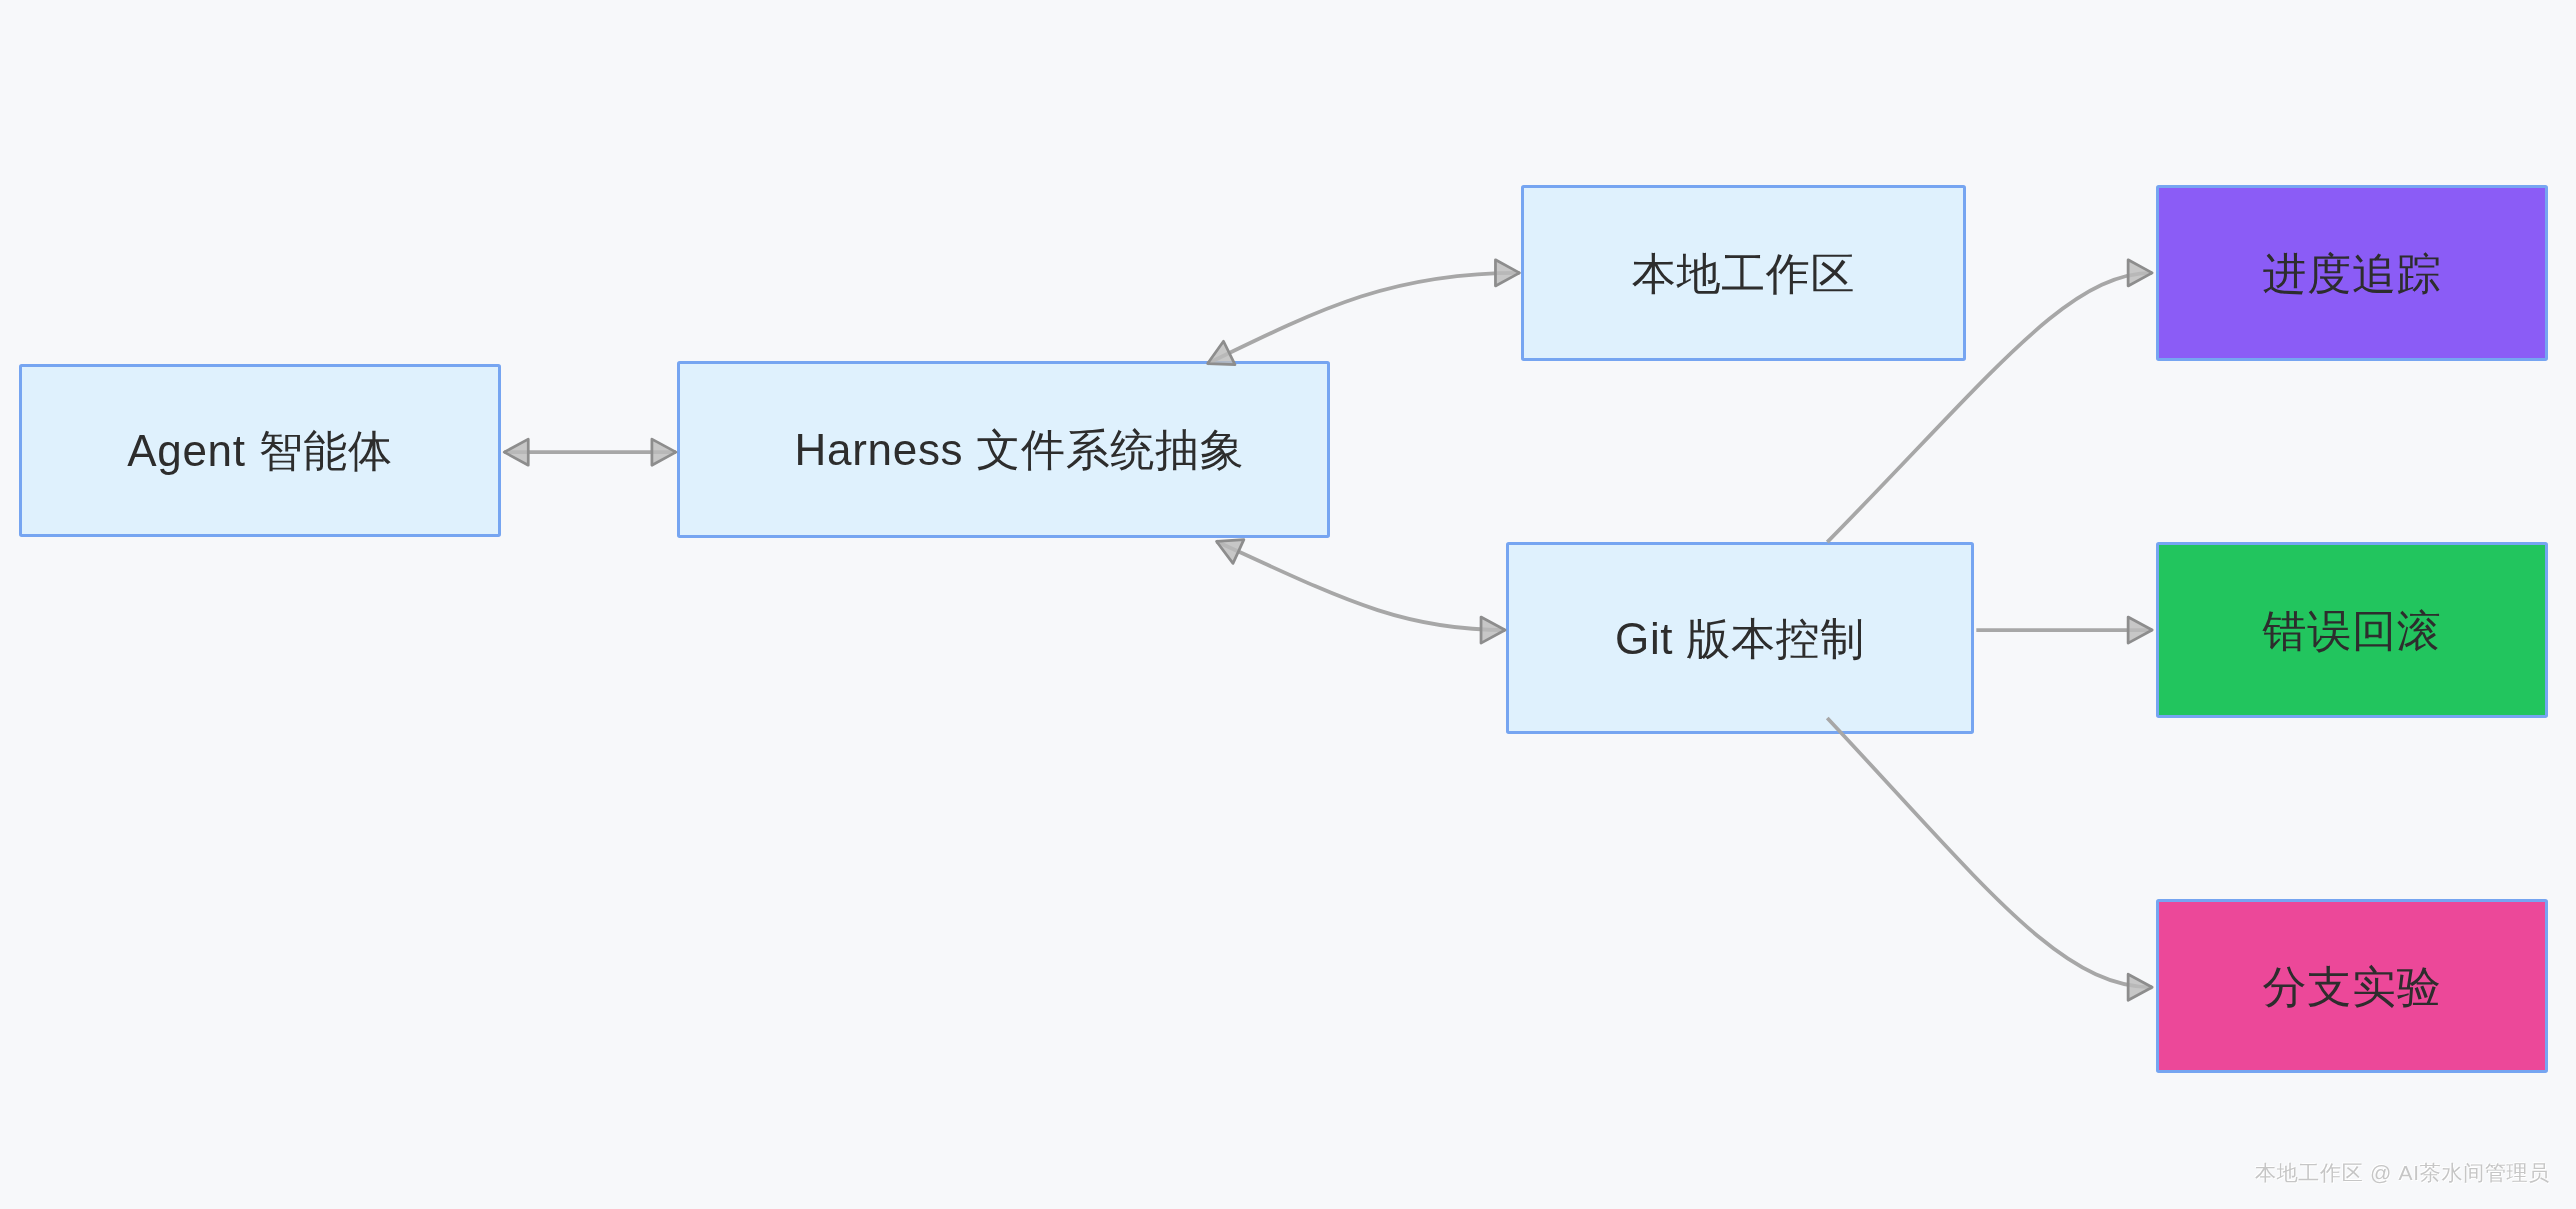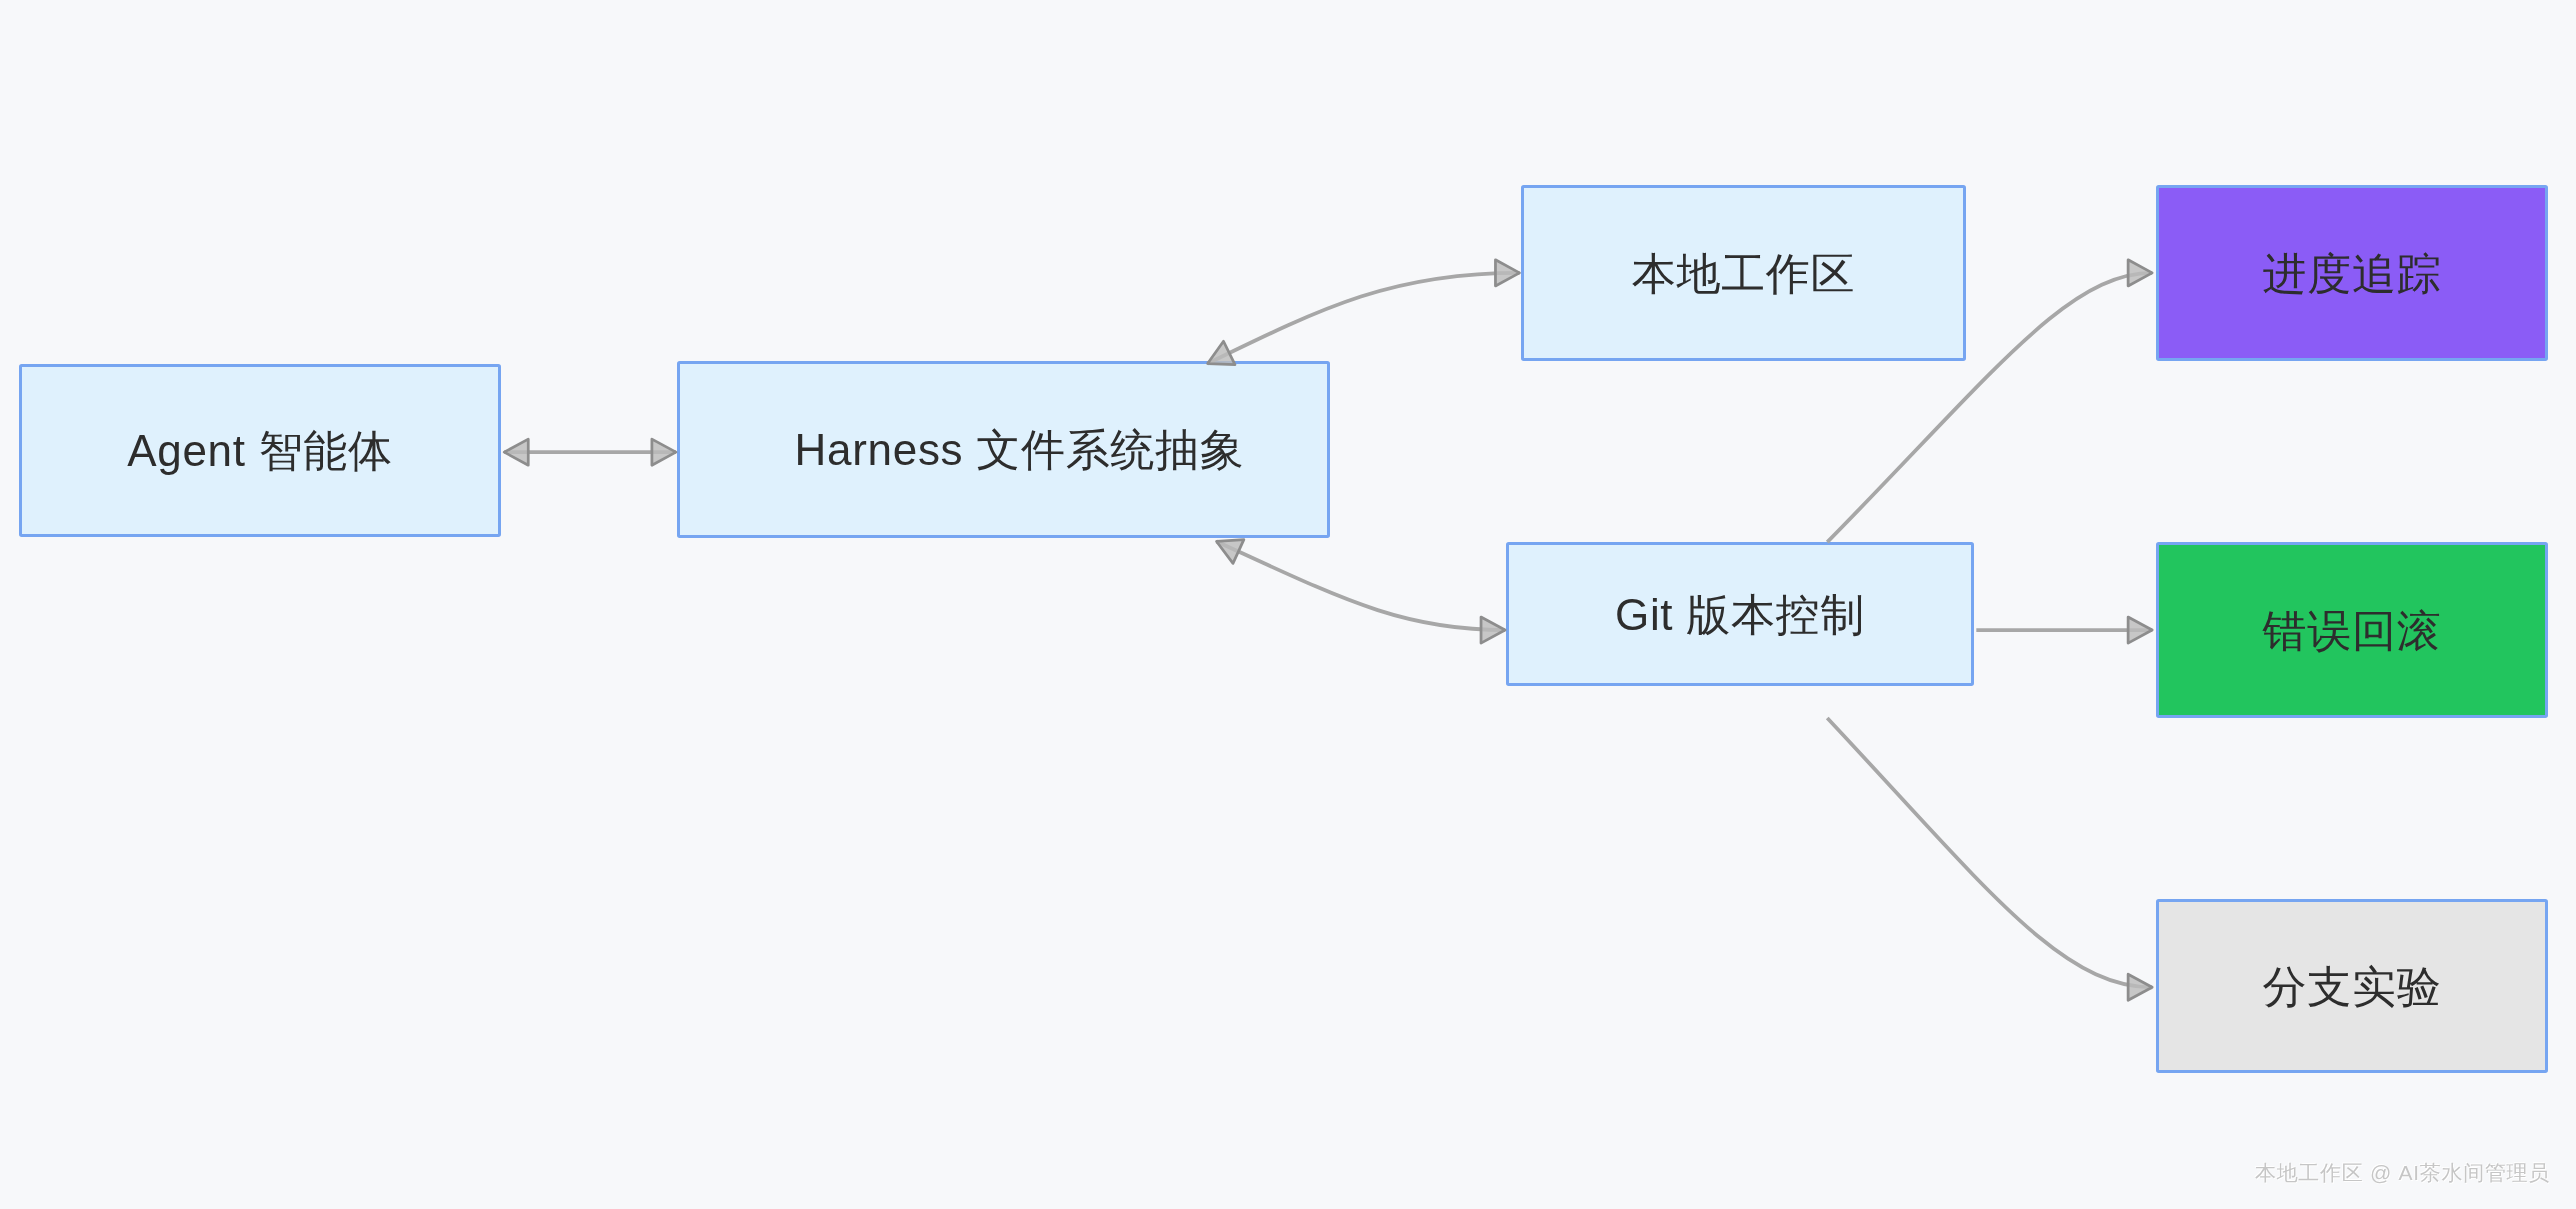--- a/index.html
+++ b/index.html
@@ -53,30 +53,30 @@
   <div id="nodes">
       <div class="node" style="left: 19px; top: 364px; width: 482px; height: 173px; background: rgb(223, 241, 253); border-color: rgb(118, 165, 241);">
         <span class="label" style="color: rgb(45, 45, 45);">Agent 智能体</span>
       </div>
       <div class="node" style="left: 677px; top: 361px; width: 653px; height: 177px; background: rgb(223, 241, 253); border-color: rgb(118, 165, 241); padding-left: 32px;">
         <span class="label" style="color: rgb(45, 45, 45);">Harness 文件系统抽象</span>
       </div>
       <div class="node" style="left: 1521px; top: 185px; width: 445px; height: 176px; background: rgb(223, 241, 253); border-color: rgb(118, 165, 241);">
         <span class="label" style="color: rgb(45, 45, 45);">本地工作区</span>
       </div>
-      <div class="node" style="left: 1506px; top: 542px; width: 468px; height: 144px; background: rgb(223, 241, 253); border-color: rgb(118, 165, 241);">
+      <div class="node" style="left: 1506px; top: 542px; width: 468px; height: 192px; background: rgb(223, 241, 253); border-color: rgb(118, 165, 241);">
         <span class="label" style="color: rgb(45, 45, 45);">Git 版本控制</span>
       </div>
       <div class="node" style="left: 2156px; top: 185px; width: 392px; height: 176px; background: #8b5cf6; border-color: rgb(118, 165, 241);">
         <span class="label" style="color: rgb(45, 45, 45);">进度追踪</span>
       </div>
       <div class="node" style="left: 2156px; top: 542px; width: 392px; height: 176px; background: #22c55e; border-color: rgb(118, 165, 241);">
         <span class="label" style="color: rgb(45, 45, 45);">错误回滚</span>
       </div>
-      <div class="node" style="left: 2156px; top: 899px; width: 392px; height: 174px; background: #e5e5e5; border-color: rgb(118, 165, 241);">
+      <div class="node" style="left: 2156px; top: 899px; width: 392px; height: 174px; background: #ec4899; border-color: rgb(118, 165, 241);">
         <span class="label" style="color: rgb(45, 45, 45);">分支实验</span>
       </div>
     </div>
   <svg id="edges" class="edges-layer" width="2576" height="1210" viewBox="0 0 3750 1761">
       <defs>
         <marker id="arrowhead" markerUnits="userSpaceOnUse" markerWidth="44" markerHeight="46" refX="39" refY="23" orient="auto-start-reverse">
           <path d="M 4 4 L 39 23 L 4 42 Z" fill="#bcbcbc" fill-opacity="0.82" stroke="#8d8d8d" stroke-width="4" stroke-linejoin="round"></path>
         </marker>
       </defs>
       <path d="M 734 658 L 984 658" fill="none" stroke="#a7a7a7" stroke-width="5.5" marker-end="url(#arrowhead)" marker-start="url(#arrowhead)"></path>

